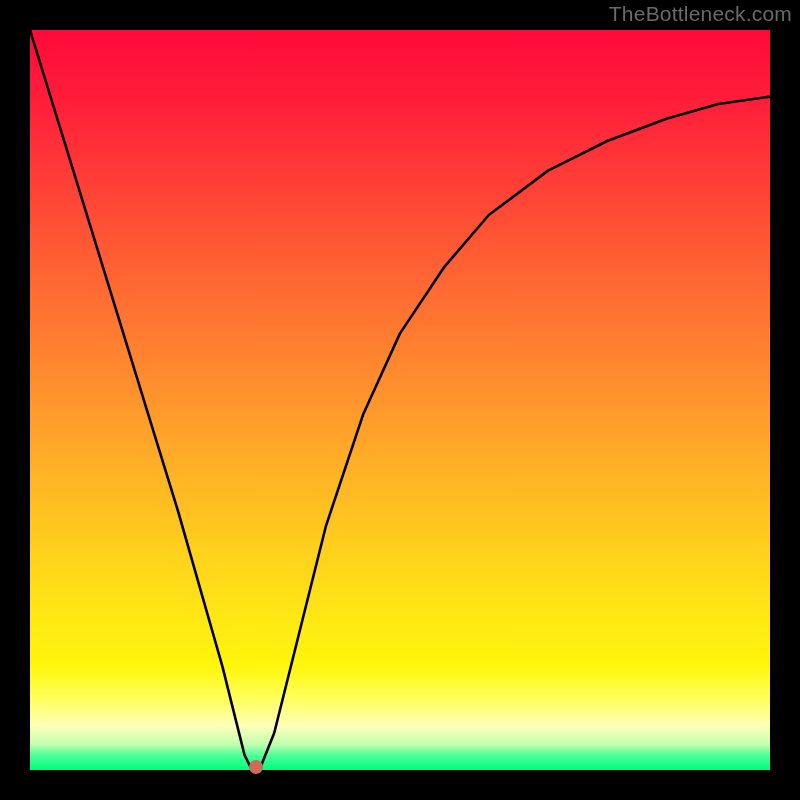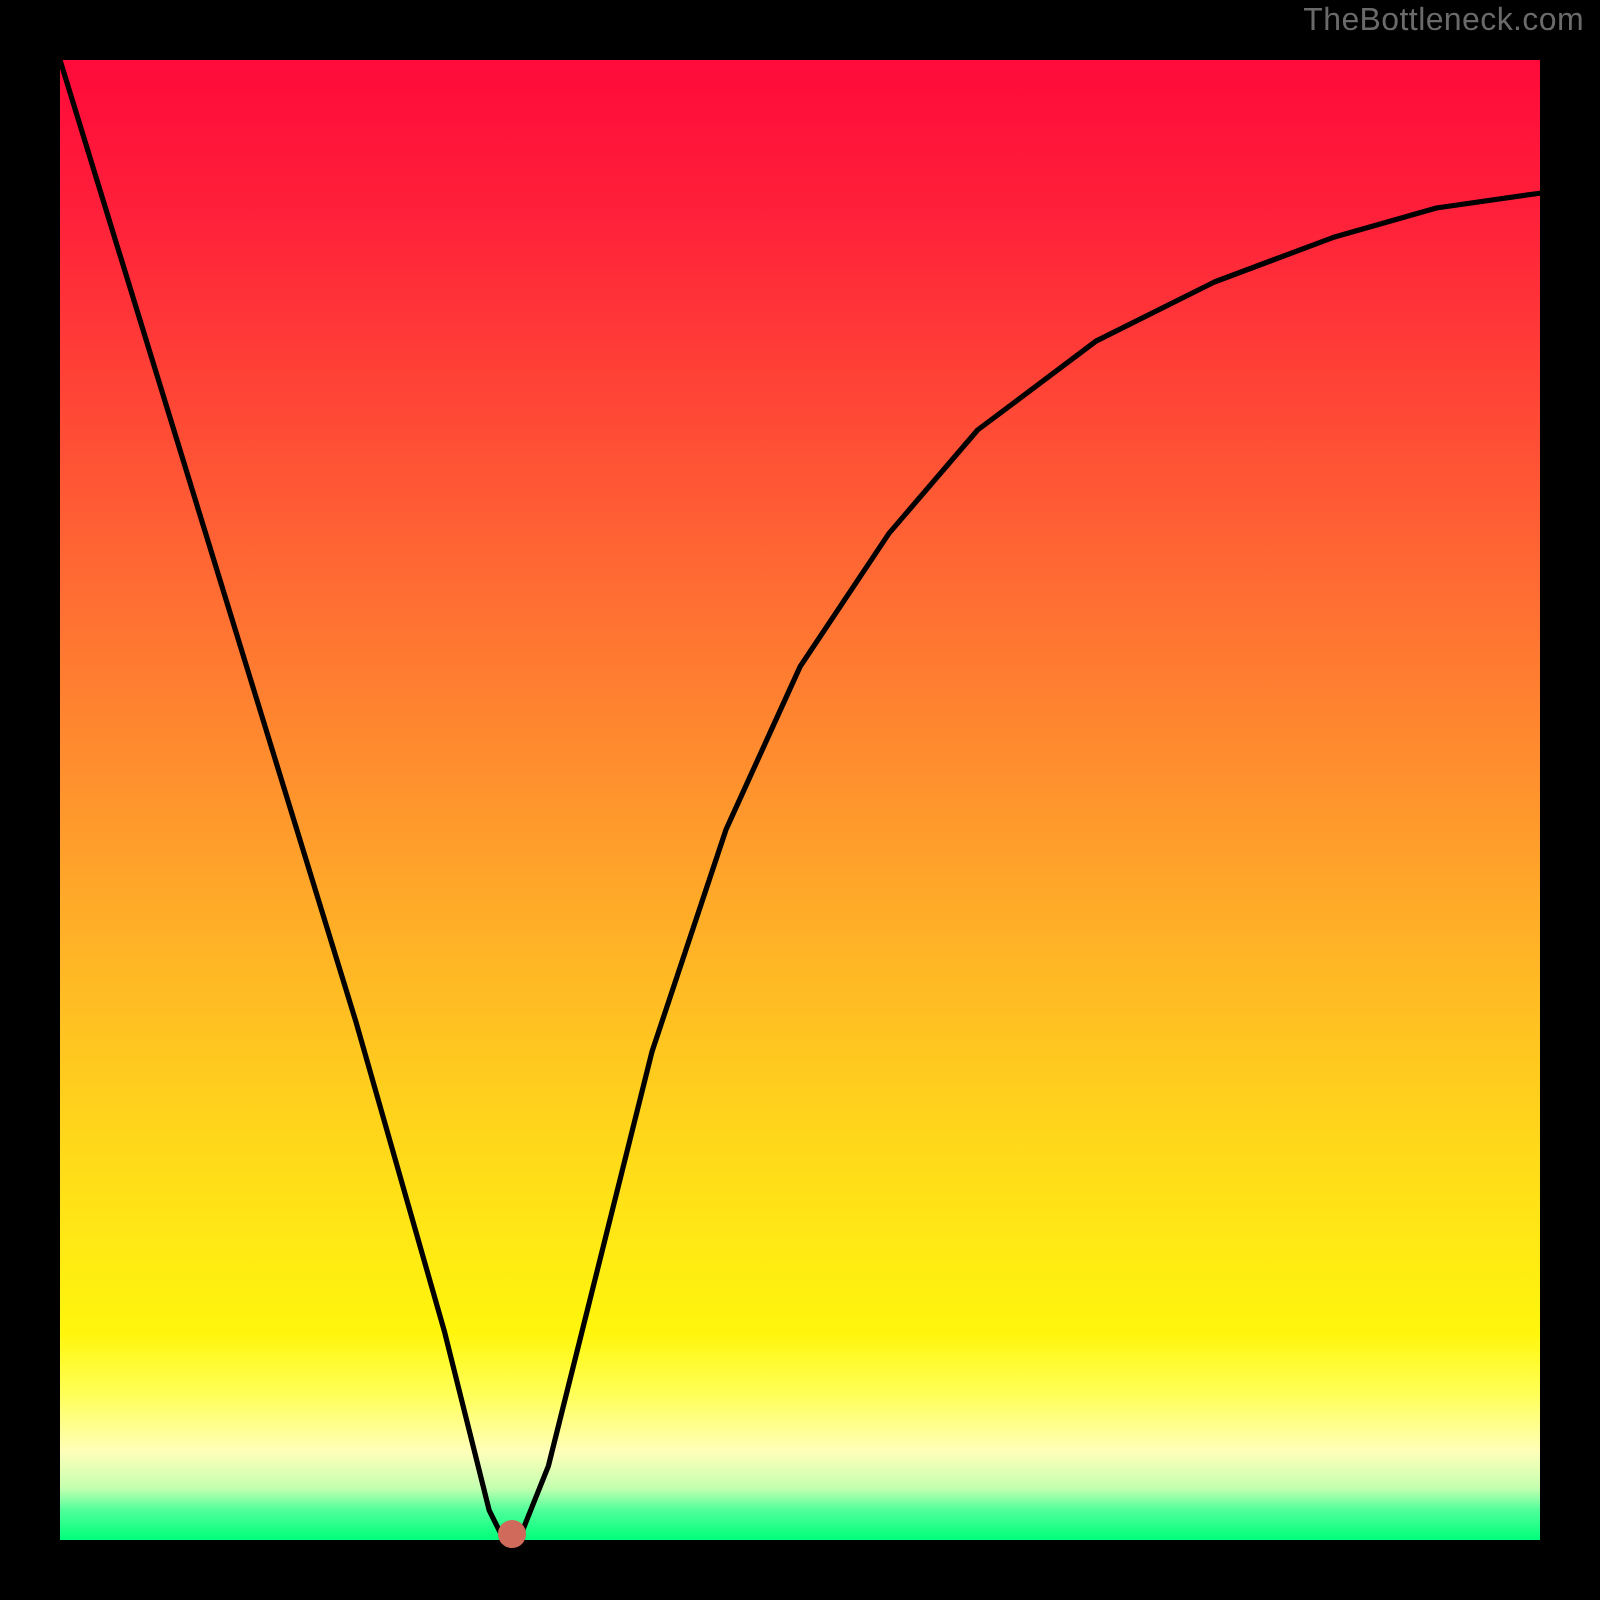--- a/index.html
+++ b/index.html
@@ -55,21 +55,21 @@
     height: 14px;
     border-radius: 50%;
     background: #d06a5a;
     transform: translate(-50%, -50%);
   }
   .watermark {
     position: absolute;
     top: 2px;
     right: 8px;
     color: #6a6a6a;
-    font-size: 16px;
+    font-size: 21px;
     font-weight: 400;
     letter-spacing: 0.2px;
     user-select: none;
   }
 </style>
 </head>
 <body>
 
 <div class="frame">
 

